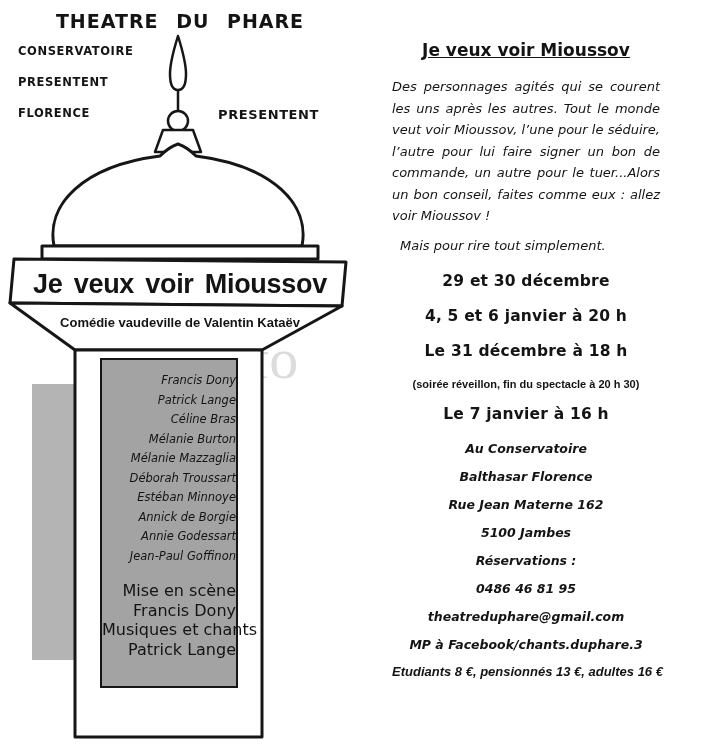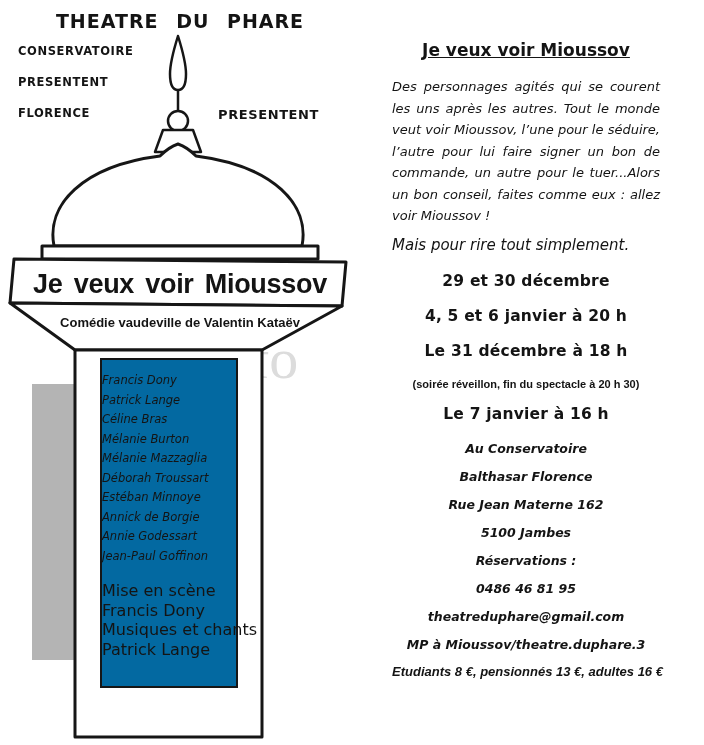--- a/index.html
+++ b/index.html
@@ -34,45 +34,45 @@
     font-family:"Liberation Sans",sans-serif;
     font-weight:bold;font-size:27px;line-height:36px;word-spacing:4px;letter-spacing:-.3px;
   }
   .play-subtitle{
     left:30px;top:315px;width:300px;text-align:center;
     font-family:"Liberation Sans",sans-serif;
     font-weight:bold;font-size:13px;
   }
   .cast-box{
     left:100px;top:358px;width:138px;height:330px;
-    border:2px solid #161616;background:#0369a1;
+    border:2px solid #161616;background:#a3a3a3;
     box-sizing:border-box;
     padding-top:11px;
-    text-align:left;
+    text-align:right;
   }
   .cast-line{
     font-style:italic;font-size:11.5px;line-height:19.5px;white-space:nowrap;
   }
   .credits-list{margin-top:15px;}
   .credit-line{font-size:16px;line-height:19.5px;white-space:nowrap;}
   
   #info{
     position:absolute;left:392px;top:40px;width:268px;
   }
   .info-heading{
     margin:0 0 16px;text-align:center;
     font-weight:bold;font-size:17px;text-decoration:underline;
   }
   .play-description{
     margin:0 0 8px;
     font-style:italic;font-size:13px;line-height:21.5px;text-align:justify;
   }
   .tagline{
-    margin:0 0 16px;
-    font-style:italic;font-size:15px;line-height:21px;
+    margin:0 8px 16px;
+    font-style:italic;font-size:13px;line-height:21px;
   }
   .date-line{
     margin:0 0 16px;text-align:center;
     font-weight:bold;font-size:15.5px;line-height:19px;letter-spacing:.2px;
     white-space:nowrap;
   }
   .reveillon-note{
     margin:0 0 14px;text-align:center;
     font-family:"Liberation Sans",sans-serif;
     font-weight:bold;font-size:11px;line-height:14px;white-space:nowrap;
@@ -178,17 +178,17 @@
     <div>
         <div class="venue-line">Au Conservatoire</div>
         <div class="venue-line">Balthasar Florence</div>
         <div class="venue-line">Rue Jean Materne 162</div>
         <div class="venue-line">5100 Jambes</div>
       </div>
 
     <div class="contact-line">Réservations :</div>
     <div class="contact-line">0486 46 81 95</div>
     <div class="contact-line">theatreduphare@gmail.com</div>
-    <div class="contact-line">MP à Mioussov/theatre.duphare.3</div>
+    <div class="contact-line">MP à Facebook/chants.duphare.3</div>
     <div class="prices-line">Etudiants 8 €, pensionnés 13 €, adultes 16 €</div>
   </div>
 
 </div>
 
 </body></html>

